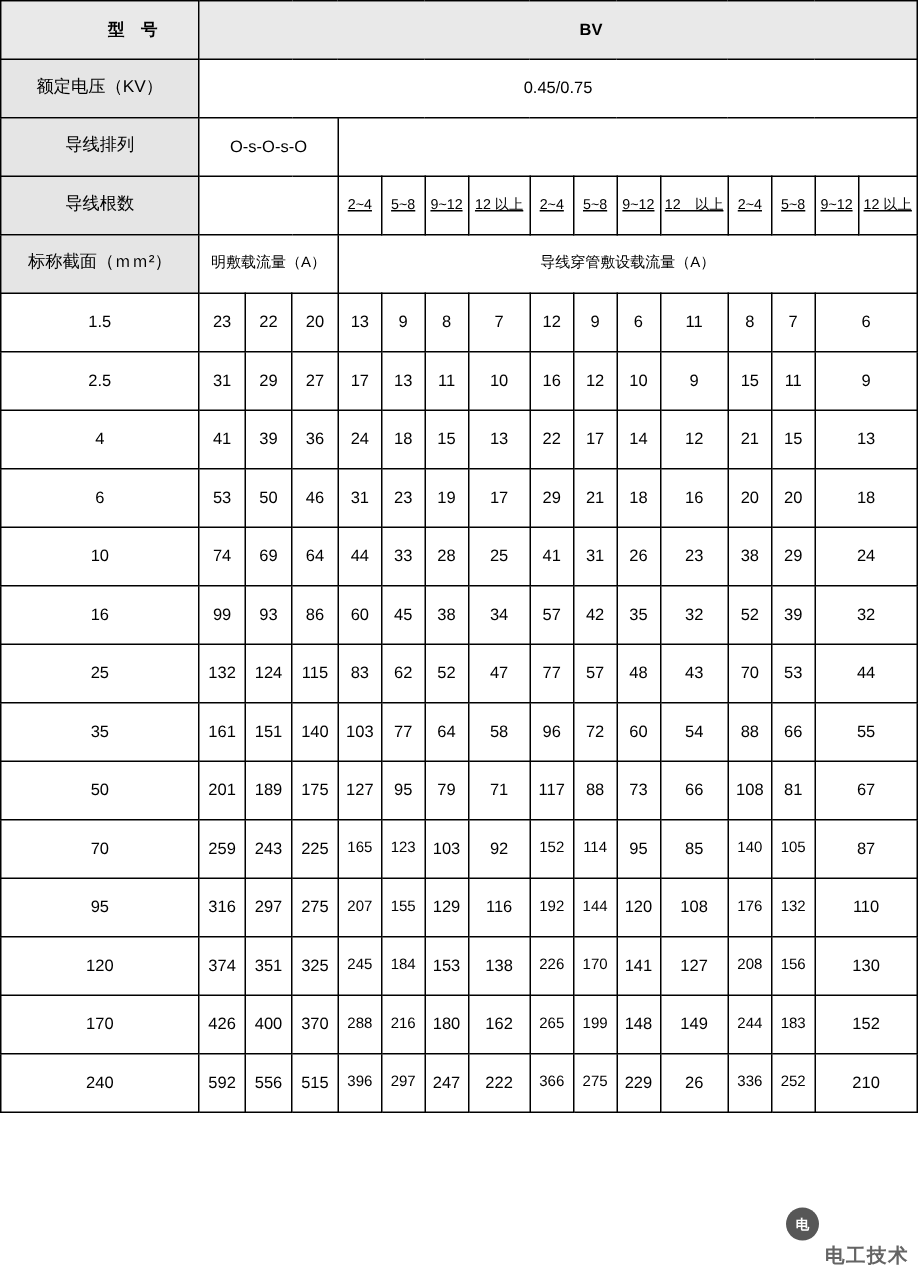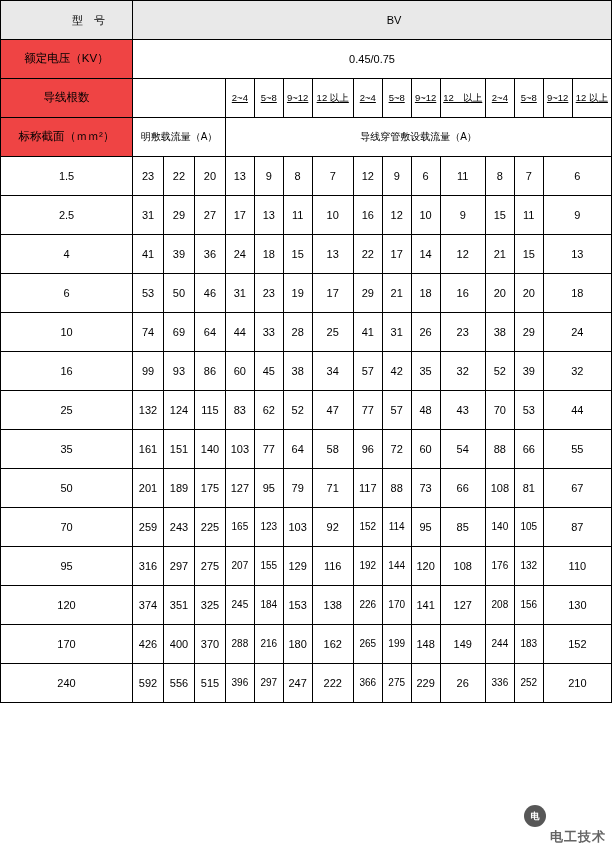--- a/index.html
+++ b/index.html
@@ -25,25 +25,25 @@
     vertical-align:middle;
     font-size:11px;
     padding:0;
     height:38px;
     line-height:1.15;
     overflow:hidden;
     white-space:nowrap;
   }
   td.head{
     background:#e9e9e9;
-    font-weight:normal;
+    font-weight:bold;
     padding-left:44px;
   }
   td.label{
-    background:#ef4444;
+    background:#e5e5e5;
     font-size:11.5px;
   }
   td.small{font-size:10px;}
   td.tiny{font-size:9.5px;text-decoration:underline;}
   .r1{height:30px;}
   .r2{height:34px;}
   
   #watermark{
     position:absolute;
     right:6px;
@@ -94,20 +94,25 @@
       <col style="width:38px">
     </colgroup>
     <tbody>
       <tr class="r1">
         <td class="head">型　号</td>
         <td class="head" colspan="15">BV</td>
       </tr>
       <tr class="r2">
         <td class="label">额定电压（KV）</td>
         <td colspan="15">0.45/0.75</td>
+      </tr>
+      <tr class="r2">
+        <td class="label">导线排列</td>
+        <td colspan="3">O-s-O-s-O</td>
+        <td colspan="12"></td>
       </tr>
       <tr class="r2">
         <td class="label">导线根数</td>
         <td colspan="3"></td>
         <td class="tiny">2~4</td>
         <td class="tiny">5~8</td>
         <td class="tiny">9~12</td>
         <td class="tiny">12 以上</td>
         <td class="tiny">2~4</td>
         <td class="tiny">5~8</td>

